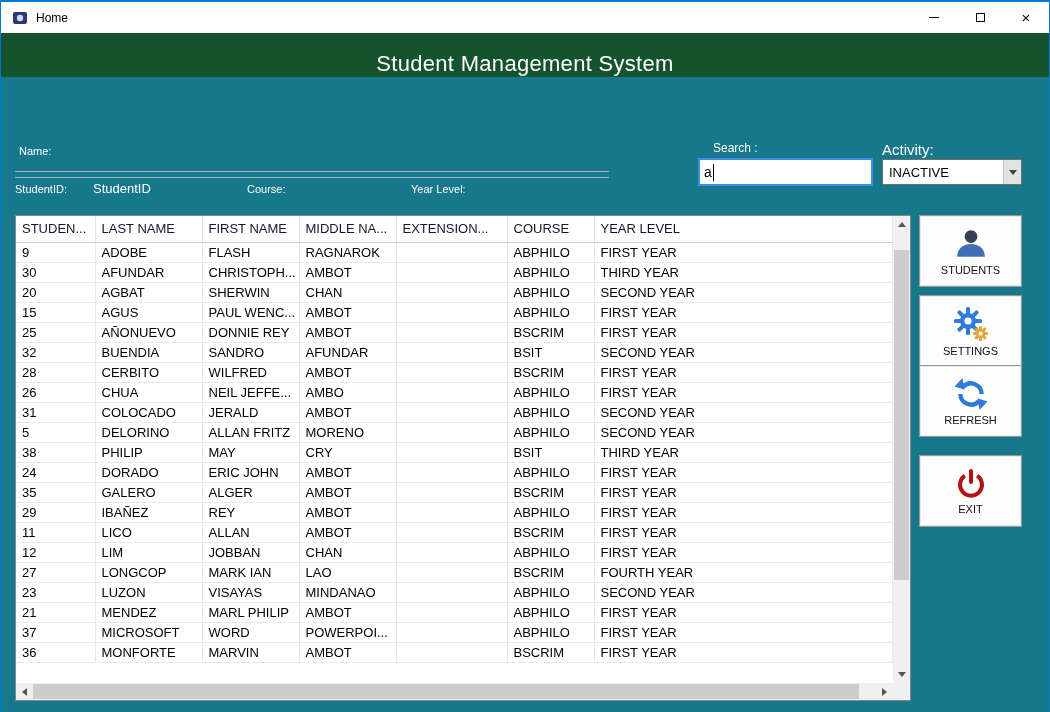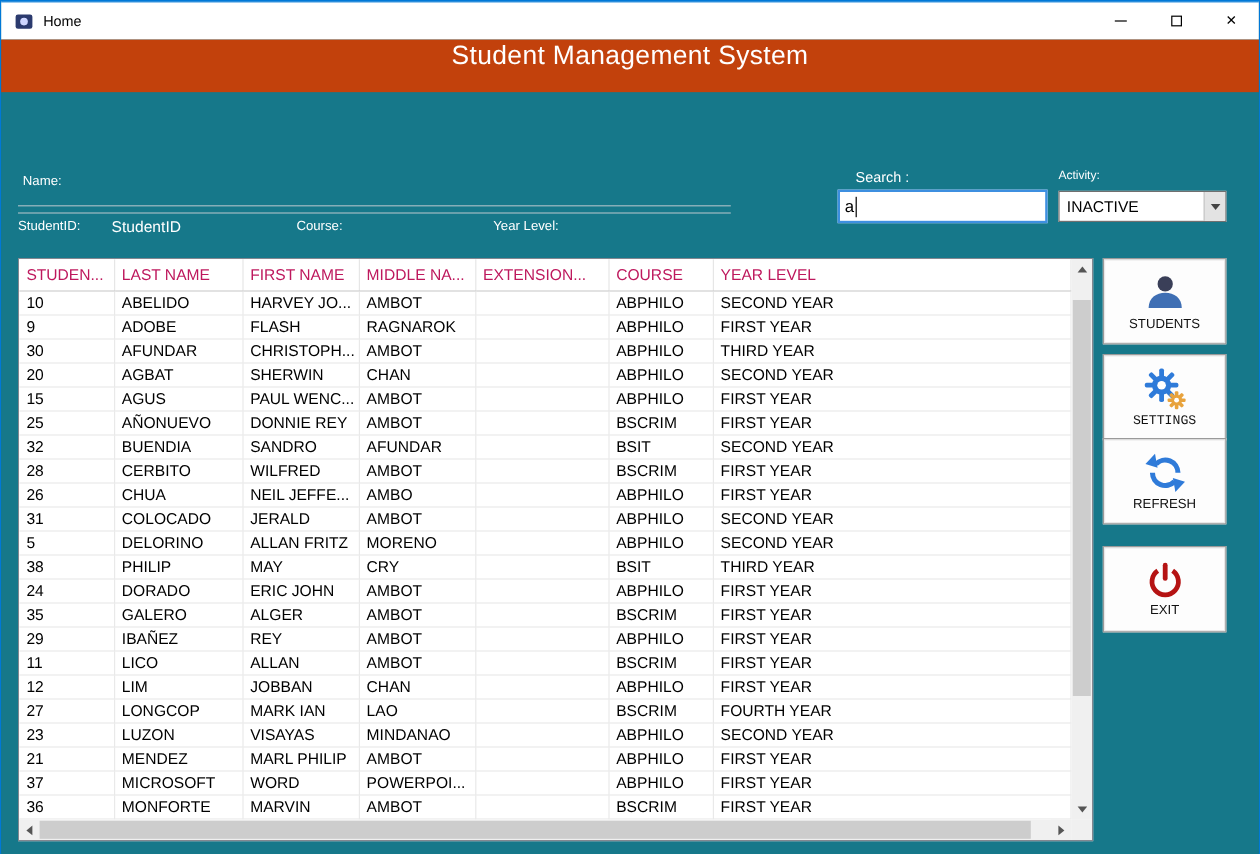--- a/index.html
+++ b/index.html
@@ -12,52 +12,52 @@
   .titlebar { position:absolute; left:0; top:0; width:100%; height:32px; background:#ffffff;
               border-top:1px solid #0078d7; display:flex; align-items:center; }
   .app-icon { margin-left:11px; width:16px; height:16px; display:inline-block; }
   .win-title { margin-left:8px; font-size:12px; color:#000; }
   .win-controls { margin-left:auto; display:flex; height:100%; }
   .wc { width:46px; height:100%; display:flex; align-items:center; justify-content:center; color:#000; font-size:15px; cursor:default; }
   .min-glyph { display:inline-block; width:10px; height:1px; background:#000; }
   .max-glyph { display:inline-block; width:9px; height:9px; border:1px solid #000; }
 
   
-  .appheader { position:absolute; left:0; top:32px; width:100%; height:44px; background:#c2410c;
-               display:flex; align-items:flex-start; justify-content:center; }
+  .appheader { position:absolute; left:0; top:32px; width:100%; height:44px; background:#14532d;
+               display:flex; align-items:flex-end; justify-content:center; }
   .appheader span { color:#ffffff; font-size:22px; letter-spacing:.3px; }
 
   
   .main { position:absolute; left:0; top:76px; width:100%; height:636px; background:#16788a; }
 
   .lbl { position:absolute; color:#ffffff; font-size:11px; }
   .lbl-md { position:absolute; color:#ffffff; font-size:13px; }
   .hline { position:absolute; height:1px; background:#b9c8cc; opacity:.85; }
 
   .search-label { left:700px; top:64px; font-size:12px;margin-left:12px; }
-  .activity-label { left:881px; top:64px; font-size:10px; }
+  .activity-label { left:881px; top:64px; font-size:15px; }
 
   .search-box { position:absolute; left:697px; top:81px; width:175px; height:28px;
                 background:#ffffff; border:2px solid #3d8fe0; display:flex; align-items:center;
                 padding-left:4px; font-size:14px; color:#000; }
   .caret { display:inline-block; width:1px; height:17px; background:#000; margin-left:1px; }
 
   .select-box { position:absolute; left:881px; top:82px; width:140px; height:26px;
                 background:#ffffff; border:1px solid #707070; display:flex; align-items:center; }
   .select-text { flex:1; padding-left:6px; font-size:13px; color:#000; }
   .select-arrow { width:18px; height:100%; background:#e3e3e3; border-left:1px solid #c8c8c8;
                   display:flex; align-items:center; justify-content:center; }
   .tri-down { width:0; height:0; border-left:4px solid transparent; border-right:4px solid transparent; border-top:5px solid #444; }
 
   
   .grid { position:absolute; left:14px; top:138px; width:896px; height:486px;
           background:#ffffff; border:1px solid #828790; }
   .grid-viewport { position:absolute; left:0; top:0; right:17px; bottom:17px; overflow:hidden; background:#fff; }
   table { border-collapse:collapse; table-layout:fixed; width:877px; }
-  th { height:26px; text-align:left; font-weight:normal; font-size:13px; color:#be185d;
+  th { height:26px; text-align:left; font-weight:normal; font-size:13px; color:#0f172a;
        padding:0 0 0 6px; border-right:1px solid #e6e6e6; border-bottom:1px solid #cfcfcf;
        white-space:nowrap; overflow:hidden; background:#fff; }
   td { height:20px; font-size:13px; color:#000; padding:0 0 0 6px;
        border-right:1px solid #e9e9e9; border-bottom:1px solid #e9e9e9;
        white-space:nowrap; overflow:hidden; }
 
   
   .vscroll { position:absolute; top:0; right:0; width:17px; bottom:17px; background:#f0f0f0; }
   .hscroll { position:absolute; left:0; bottom:0; height:17px; right:17px; background:#f0f0f0; }
   .sb-btn { position:absolute; width:17px; height:17px; background:#f0f0f0;
@@ -151,29 +151,20 @@
                 <th>STUDEN...</th>
                 <th>LAST NAME</th>
                 <th>FIRST NAME</th>
                 <th>MIDDLE NA...</th>
                 <th>EXTENSION...</th>
                 <th>COURSE</th>
                 <th>YEAR LEVEL</th>
               </tr>
             </thead>
           <tbody>
-              <tr>
-                <td>10</td>
-                <td>ABELIDO</td>
-                <td>HARVEY JO...</td>
-                <td>AMBOT</td>
-                <td></td>
-                <td>ABPHILO</td>
-                <td>SECOND YEAR</td>
-              </tr>
               <tr>
                 <td>9</td>
                 <td>ADOBE</td>
                 <td>FLASH</td>
                 <td>RAGNAROK</td>
                 <td></td>
                 <td>ABPHILO</td>
                 <td>FIRST YEAR</td>
               </tr>
               <tr>
@@ -382,21 +373,21 @@
     </div>
 
     <div class="side-btn" style="top:138px;">
       <svg viewBox="0 0 32 32" width="34" height="34">
         <circle cx="16" cy="9" r="6" fill="#3a3f58"></circle>
         <path d="M3 28c0-8 6-12 13-12s13 4 13 12z" fill="#3f6fb4"></path>
       </svg>
       <span class="blabel">STUDENTS</span>
     </div>
 
-    <div class="side-btn" style="top:218px;font-family:Liberation Mono, monospace;">
+    <div class="side-btn" style="top:218px;">
       <svg viewBox="0 0 36 36" width="36" height="36">
         <g fill="#2f7bd9">
           <rect x="13" y="1" width="4" height="28" rx="1.5" transform="rotate(0 15 15)"></rect>
           <rect x="13" y="1" width="4" height="28" rx="1.5" transform="rotate(45 15 15)"></rect>
           <rect x="13" y="1" width="4" height="28" rx="1.5" transform="rotate(90 15 15)"></rect>
           <rect x="13" y="1" width="4" height="28" rx="1.5" transform="rotate(135 15 15)"></rect>
           <circle cx="15" cy="15" r="8"></circle>
         </g>
         <circle cx="15" cy="15" r="3.6" fill="#ffffff"></circle>
         <g fill="#e8a33d">

